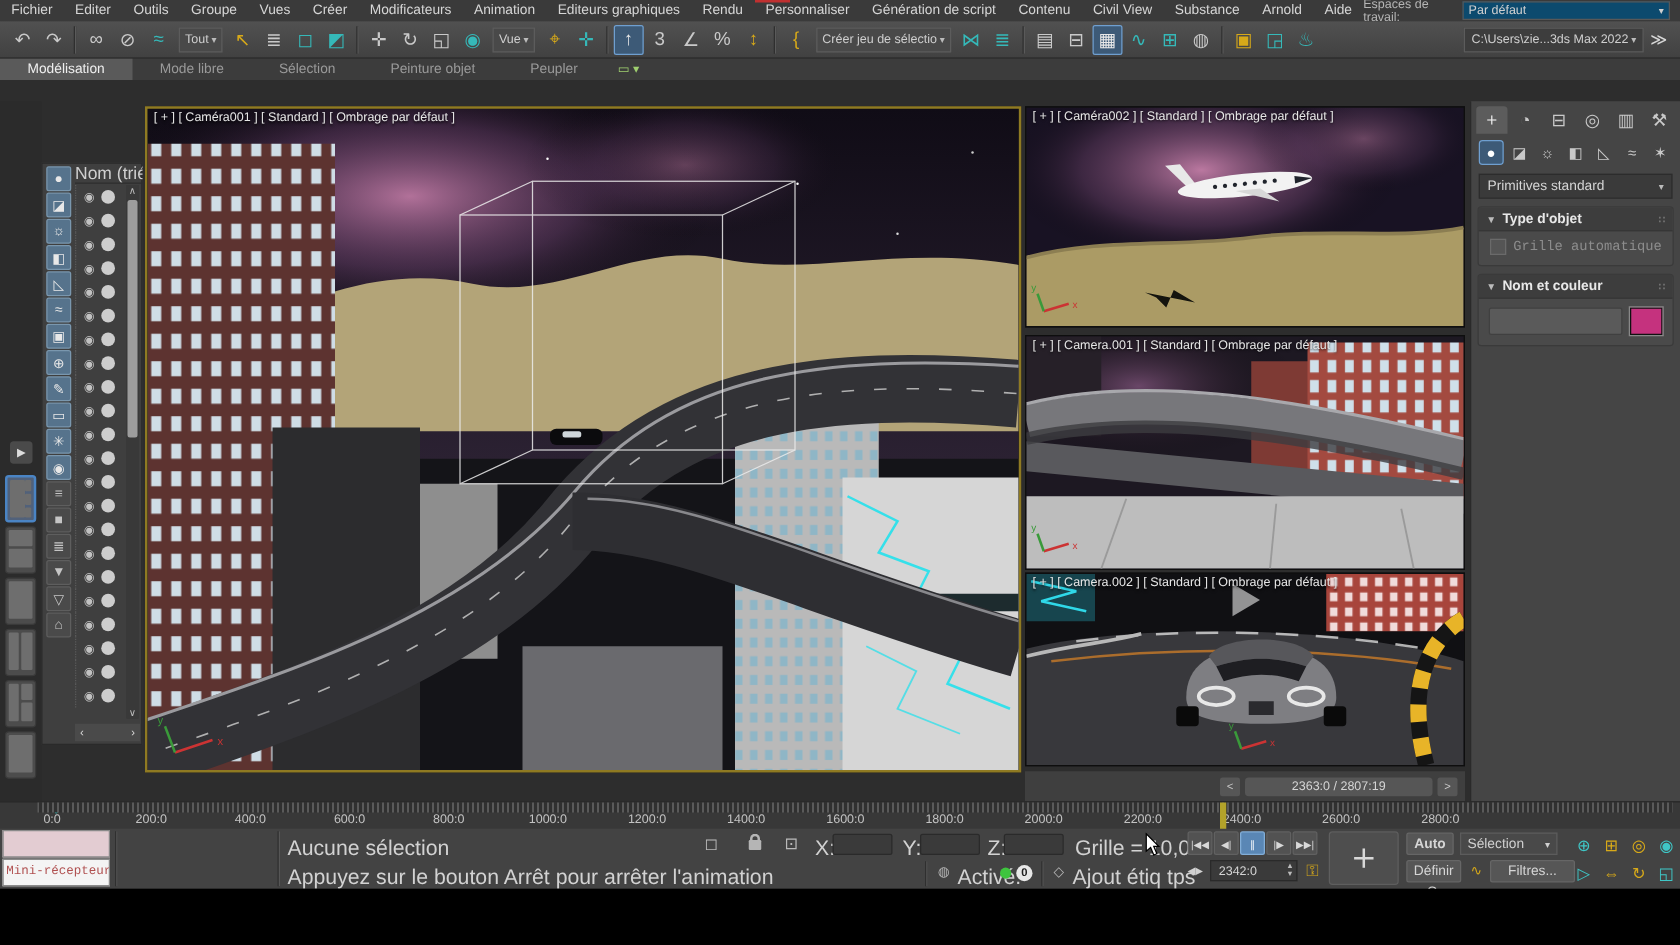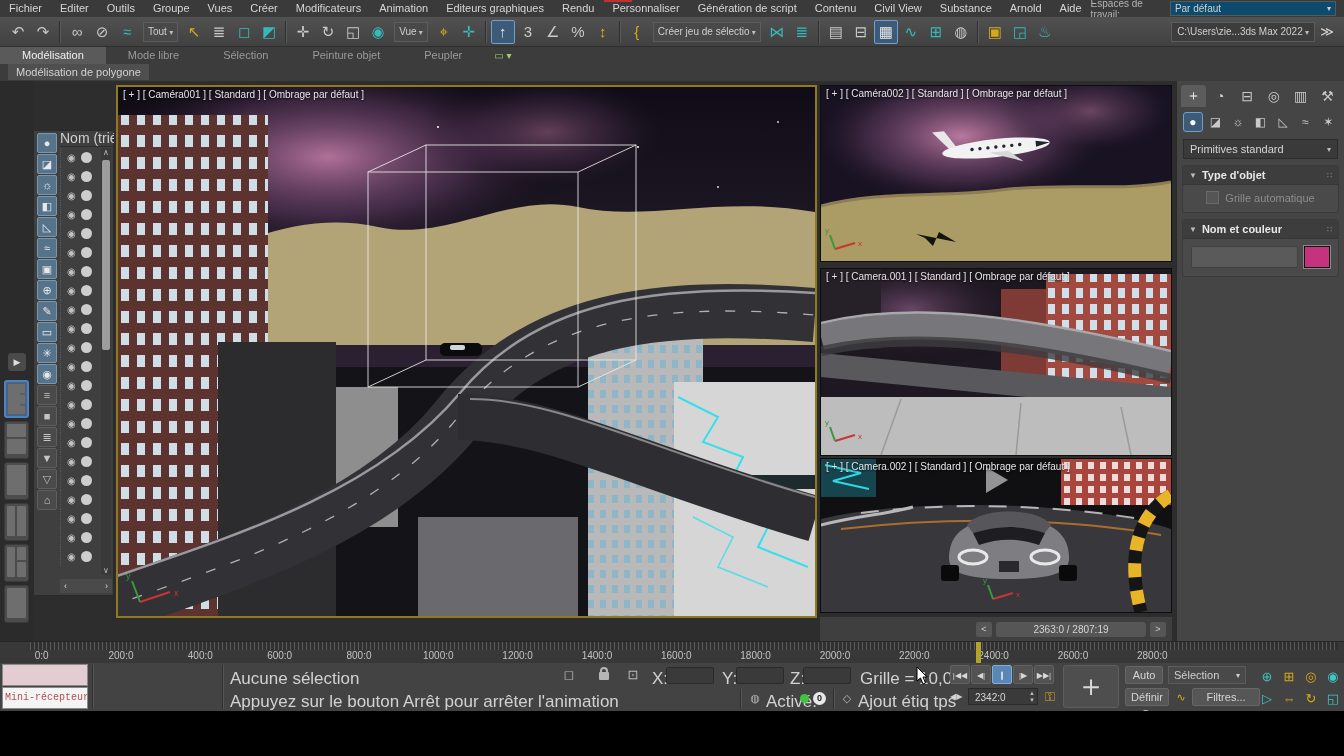--- a/index.html
+++ b/index.html
@@ -93,21 +93,21 @@
   .cpc{width:20px;height:20px;display:flex;align-items:center;justify-content:center;font-size:12px;
        color:#c9c9c9;border-radius:3px;box-sizing:border-box;}
   .cpc.act{background:#3d5a77;border:1px solid #6f9fd0;color:#fff;}
   .cpdrop{margin:4px 6px;height:18px;background:#3a3a3a;border:1px solid #2c2c2c;color:#d5d5d5;
           display:flex;align-items:center;justify-content:space-between;padding:0 6px;font-size:11px;}
   .rollout{margin:6px 5px 0 5px;background:#4a4a4a;border:1px solid #3a3a3a;border-radius:3px;padding-bottom:6px;}
   .rollh{display:flex;align-items:center;gap:5px;background:#3d3d3d;border-bottom:1px solid #363636;
          padding:3px 6px;font-weight:bold;color:#e8e8e8;font-size:11px;}
   .rollh .grip{margin-left:auto;color:#7a7a7a;font-size:8px;}
   .autogrid{display:flex;align-items:center;gap:6px;justify-content:center;color:#8d8d8d;
-            font-size:11px;padding:6px 0 2px 0;}
+            font-size:11px;padding:6px 0 2px 0;font-family:Liberation Mono, monospace;}
   .cb{width:11px;height:11px;background:#555;border:1px solid #6a6a6a;display:inline-block;}
   .pgrid{display:flex;flex-wrap:wrap;justify-content:center;padding:2px 2px;}
   .pbtn{width:71px;height:20px;line-height:20px;margin:2px 2px;background:#585858;border-radius:3px;
         border-top:1px solid #6d6d6d;border-bottom:1px solid #444;text-align:center;font-size:11px;color:#dcdcdc;}
   .namerow{display:flex;gap:6px;padding:7px 8px 2px 8px;align-items:center;}
   .namefld{flex:1;height:20px;background:#5a5a5a;border:1px solid #404040;border-radius:2px;}
   .swatch{width:24px;height:20px;background:#c5327e;border:1px solid #111;outline:1px solid #888;}
   
   .timeline{position:absolute;top:641px;left:0;width:1344px;height:22px;background:#383838;
             border-top:1px solid #262626;}
@@ -311,23 +311,20 @@
   <div class="ribbon">
     <div style="display:flex;">
 
     <span class="rtab active"><span>Modélisation</span></span>
         <span class="rtab"><span>Mode libre</span></span>
         <span class="rtab"><span>Sélection</span></span>
         <span class="rtab"><span>Peinture objet</span></span>
         <span class="rtab"><span>Peupler</span></span>
       </div>
     <span class="rext">▭ ▾</span>
-  </div>
-  <div class="subribbon">
-    <span class="subtab">Modélisation de polygone</span>
   </div>
 
   <div class="leftstrip">
     <div class="openarrow">▶</div>
     <div style="position:absolute;top:296px;left:0;width:33px;">
       <div class="lp act">
         <div class="c" style="left:2px;top:2px;width:12px;height:30px;"></div>
         <div class="c" style="right:2px;top:2px;width:5px;height:9px;"></div>
         <div class="c" style="right:2px;top:13px;width:5px;height:9px;"></div>
         <div class="c" style="right:2px;top:24px;width:5px;height:8px;"></div>
@@ -856,21 +853,21 @@
         <span class="pb"><span>▶▶|</span></span>
       </div>
     <span class="stext" style="left:950px;top:29px;font-size:8px;">◀▶</span>
     <div class="framefield">
       <span>2342:0</span>
       <span class="spin">▲<br>▼</span>
     </div>
     <span class="sicon" style="left:1041px;top:25px;color:#d7a919;">⚿</span>
 
     <div class="setkey">＋</div>
-    <span class="btnS" style="left:1125px;top:3px;width:38px;height:18px;line-height:17px;">Auto</span>
+    <span class="btnS" style="left:1125px;top:3px;width:38px;height:18px;line-height:17px;font-weight:bold;">Auto</span>
     <div class="ddS" style="left:1168px;top:3px;width:78px;height:18px;">
       <span>Sélection</span>
       <span style="font-size:8px;">▾</span>
     </div>
     <span class="btnS" style="left:1125px;top:25px;width:44px;height:18px;line-height:17px;">Définir C.</span>
     <span class="sicon" style="left:1172px;top:25px;color:#d7a919;font-size:11px;">∿</span>
     <span class="btnS" style="left:1192px;top:25px;width:68px;height:18px;line-height:17px;">Filtres...</span>
 
     <div class="navgrid">
 

